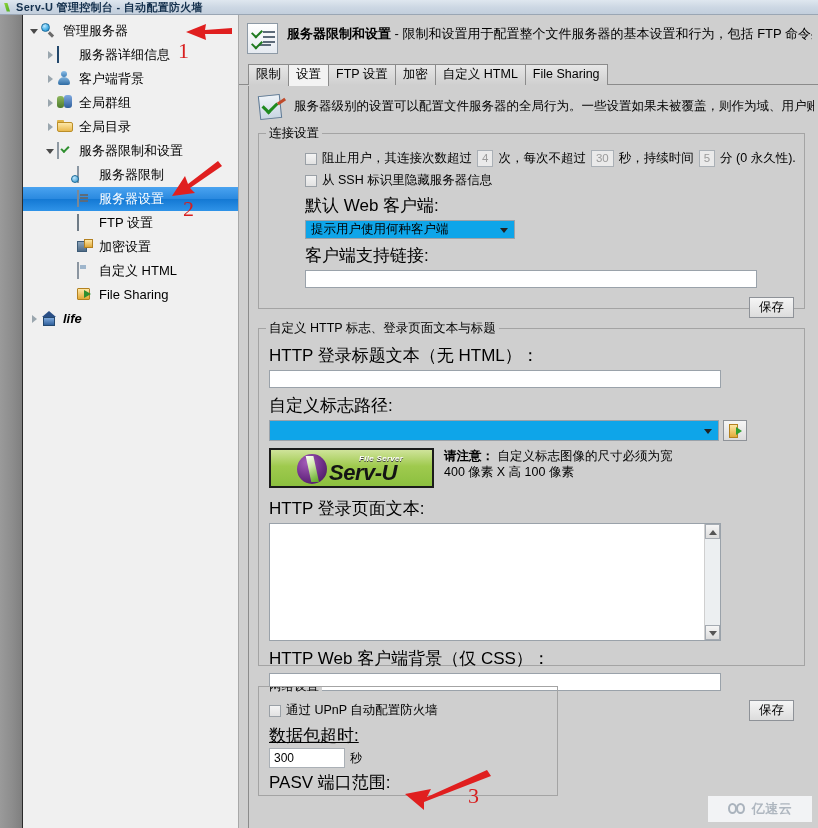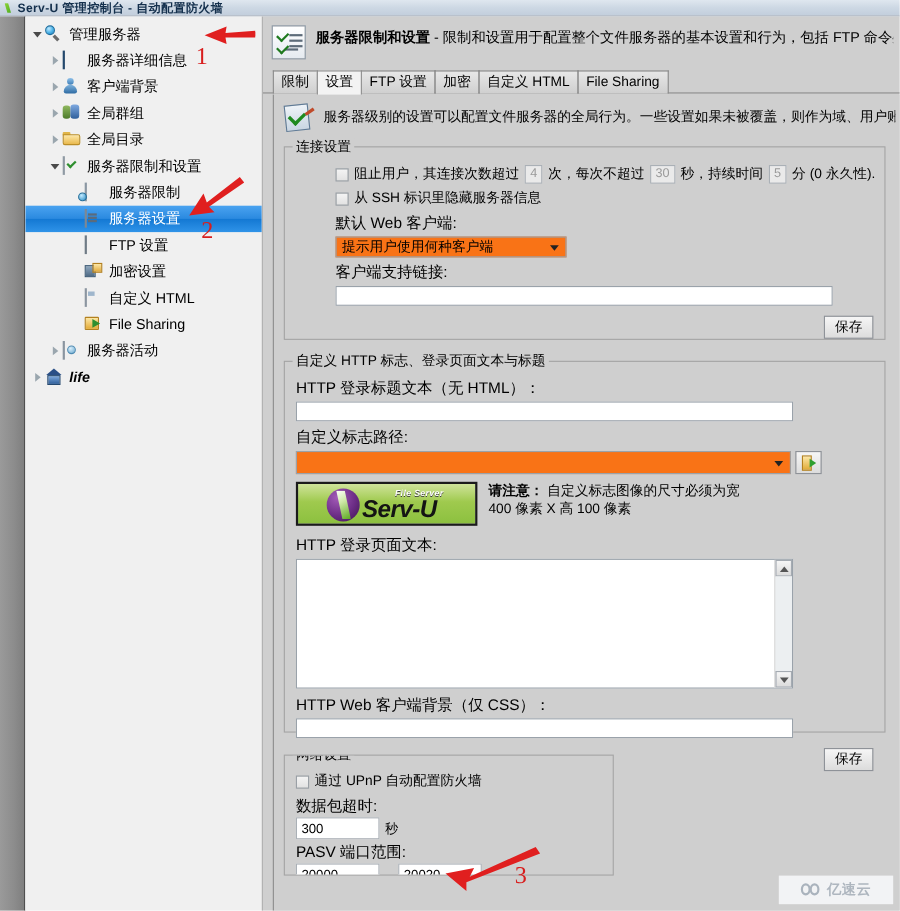--- a/index.html
+++ b/index.html
@@ -469,26 +469,26 @@
     border: 1px solid #aab0b6;
     background: #eaeaea;
     color: #9a9a9a;
     font-size: 11.5px;
     padding: 0 4px;
     box-sizing: border-box;
     margin: 0 5px;
     line-height: 15px;
     font-family: "Liberation Sans", sans-serif;
   }
-  .lbl { margin: 0 0 3px 0; font-size: 14px; white-space: nowrap; }
+  .lbl { margin: 0 0 3px 0; font-size: 17px; white-space: nowrap; }
 
   .combo {
     height: 19px;
     border: 1px solid #9aa2aa;
-    background: #f97316;
+    background: #0ea5e9;
     display: flex;
     align-items: center;
     box-sizing: border-box;
     position: relative;
     font-size: 12.5px;
     padding-left: 5px;
   }
   .combo .arrow {
     position: absolute;
     right: 6px; top: 50%;
@@ -764,27 +764,20 @@
       <span class="ticon"><span class="ic-html"></span></span>
       <span class="tlabel">自定义 HTML</span>
     </div>
 
     <div class="tnode lvl2">
       <span class="expander"></span>
       <span class="ticon"><span class="ic-share"></span></span>
       <span class="tlabel">File Sharing</span>
     </div>
 
-    <div class="tnode lvl1">
-      <span class="expander">
-          <span class="tri closed"></span>
-        </span>
-      <span class="ticon"><span class="ic-activity"></span></span>
-      <span class="tlabel">服务器活动</span>
-    </div>
 
     <div class="tnode lvl0" style="padding-left:4px;font-weight:bold;font-style:italic;">
       <span class="expander">
           <span class="tri closed"></span>
         </span>
       <span class="ticon"><span class="ic-home"></span></span>
       <span class="tlabel">life</span>
     </div>
 
   </div>
@@ -906,21 +899,21 @@
       </div>
 
       <div class="groupbox" style="margin-top:20px; width:300px; height:110px; overflow:hidden;">
         <div class="grouplabel">网络设置</div>
 
         <div class="row" style="margin-top:1px;">
           <span class="cbx"></span>
           <span class="txt">通过 UPnP 自动配置防火墙</span>
         </div>
 
-        <div class="lbl" style="margin-bottom:1px;">数据包超时:</div>
+        <div class="lbl" style="margin-bottom:1px;text-decoration:underline;">数据包超时:</div>
         <div style="display:flex;align-items:center;margin-bottom:3px;">
           <span class="num" style="width:76px;height:20px;line-height:18px;background:#fff;color:#000;margin-left:0;font-size:12px;">300</span>
           <span class="txt">秒</span>
         </div>
 
         <div class="lbl" style="margin-bottom:1px;">PASV 端口范围:</div>
         <div style="display:flex;align-items:center;">
           <span class="num" style="width:76px;height:20px;line-height:18px;background:#fff;color:#000;margin-left:0;font-size:12px;">20000</span>
           <span class="txt" style="margin:0 4px;">-</span>
           <span class="num" style="width:76px;height:20px;line-height:18px;background:#fff;color:#000;margin-left:0;font-size:12px;">20020</span>

